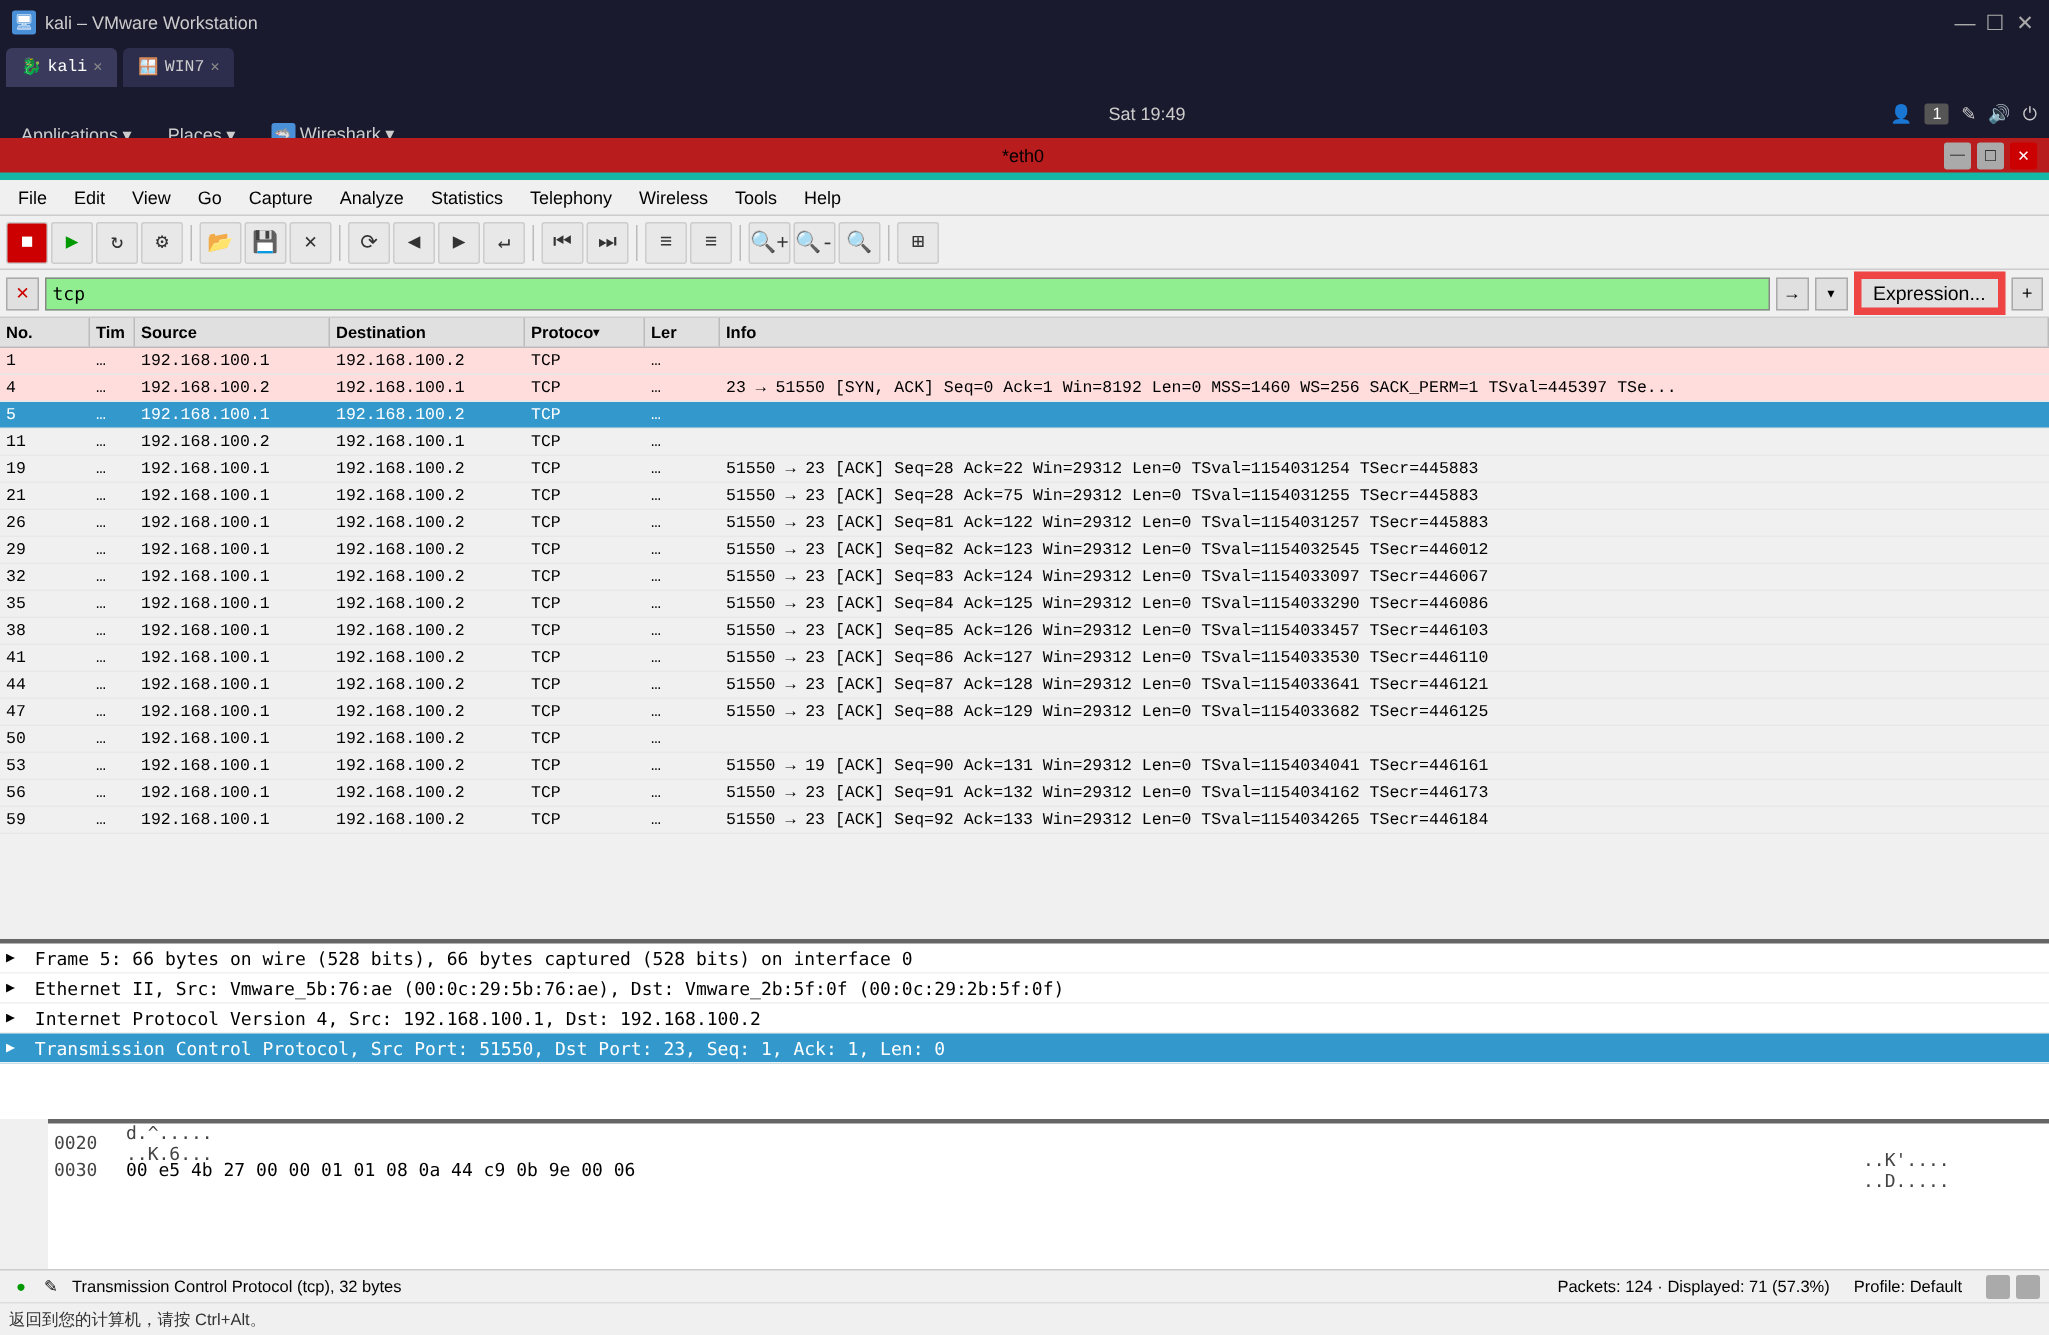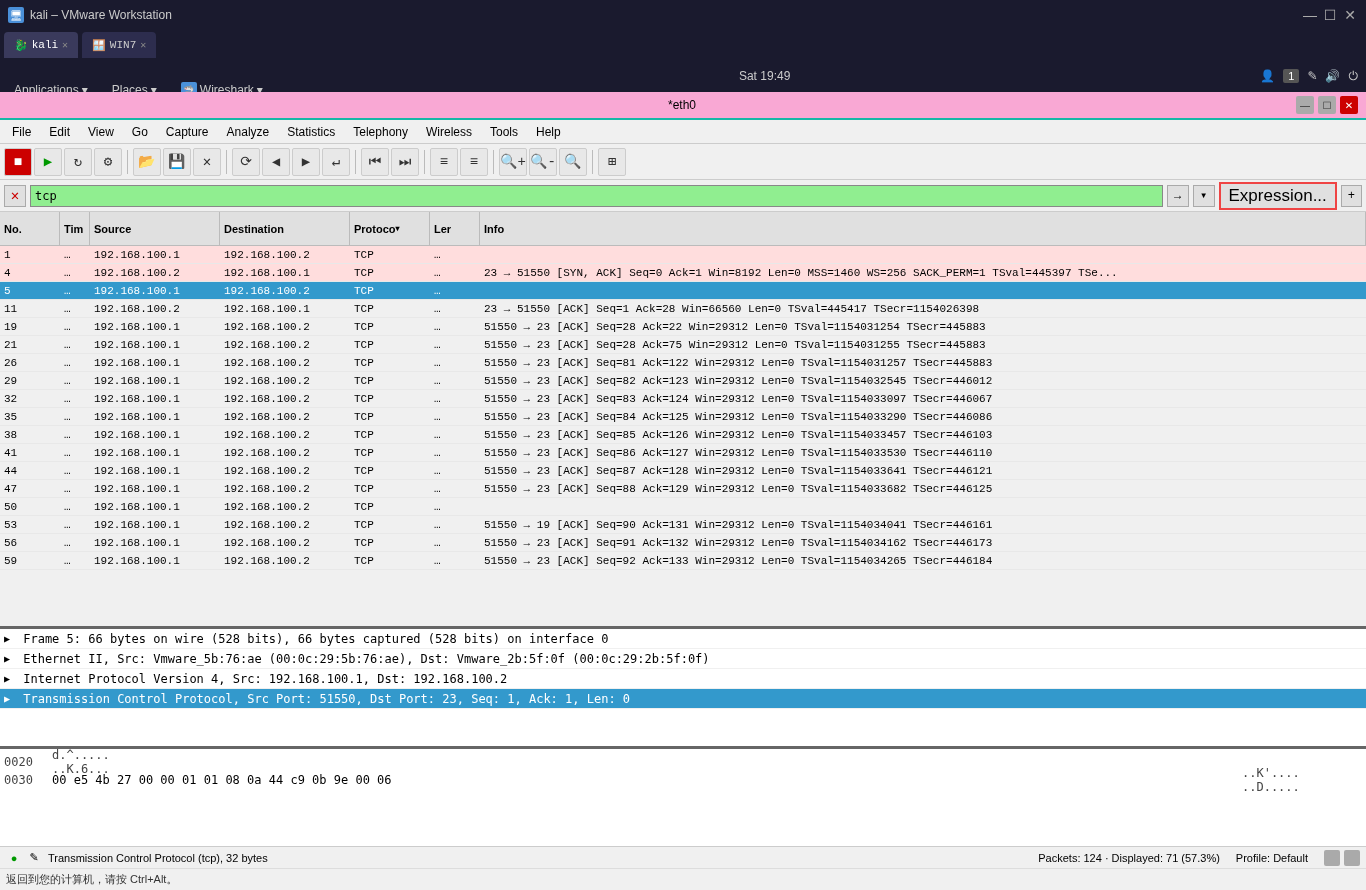--- a/index.html
+++ b/index.html
@@ -52,40 +52,40 @@
       height: 32px;
       display: flex;
       align-items: center;
       justify-content: space-between;
       padding: 0 8px;
       color: #ccc;
       font-family: Arial, sans-serif;
       font-size: 12px;
     }
     .kali-panel-left { display: flex; gap: 12px; align-items: center; }
-    .kali-menu-item { cursor: pointer; display: flex; align-items: center; gap: 3px; padding: 2px 6px; border-radius: 3px; margin-top: 28px; }
+    .kali-menu-item { cursor: pointer; display: flex; gap: 3px; padding: 2px 6px; border-radius: 3px; margin-top: 28px; }
     .kali-panel-right { display: flex; align-items: center; gap: 8px; }
 
     
     .ws-window {
       background: #f0f0f0;
       height: calc(890px - 62px - 30px);
       display: flex;
       flex-direction: column;
     }
 
     
     .ws-title {
-      background: #f9a8d4;
+      background: #b91c1c;
       height: 28px;
       display: flex;
       align-items: center;
       justify-content: center;
       padding: 0 8px;
-      border-bottom: 2px solid #14b8a6;
+      border-bottom: 5px solid #14b8a6;
       font-family: Arial, sans-serif;
       font-size: 12px;
     }
     .ws-title-text { flex: 1; text-align: center; }
     .ws-title-controls { display: flex; gap: 4px; }
     .ws-ctrl-btn { width: 18px; height: 18px; background: #aaa; border-radius: 2px; display: flex; align-items: center; justify-content: center; cursor: pointer; font-size: 10px; color: #333; }
 
     
     .menu-bar {
       background: #f0f0f0;
@@ -152,43 +152,43 @@
       align-items: center;
       justify-content: center;
       background: #e0e0e0;
       border: 1px solid #aaa;
       cursor: pointer;
       font-size: 12px;
     }
     .filter-expr-btn {
       padding: 2px 8px;
       background: #e0e0e0;
-      border: 2px solid #ef4444;
+      border: 5px solid #ef4444;
       cursor: pointer;
-      font-size: 17px;
+      font-size: 13px;
       font-family: Arial, sans-serif;
     }
 
     
     .packet-list-container {
       flex: 1;
       overflow: hidden;
       display: flex;
       flex-direction: column;
       min-height: 0;
     }
     .packet-list-header {
       display: grid;
       grid-template-columns: 60px 30px 130px 130px 80px 50px 1fr;
       background: #e0e0e0;
       border-bottom: 1px solid #bbb;
       font-family: Arial, sans-serif;
       font-size: 11px;
       font-weight: bold;
-      height: 34px;
+      height: 20px;
       align-items: center;
     }
     .header-cell {
       padding: 0 4px;
       border-right: 1px solid #bbb;
       overflow: hidden;
       white-space: nowrap;
       height: 100%;
       display: flex;
       align-items: center;
@@ -234,20 +234,21 @@
 
     
     .hex-area {
       height: 100px;
       background: white;
       border-top: 3px solid #666;
       display: flex;
       font-family: monospace;
       font-size: 12px;
       overflow: hidden;
+      margin-left: 32px;
     }
     .hex-content {
       flex: 1;
       padding: 4px;
       overflow: auto;
     }
     .hex-row {
       display: flex;
       gap: 8px;
       height: 18px;
@@ -444,21 +445,20 @@
     <div class="packet-cell">TCP</div>
     <div class="packet-cell">…</div>
   </div>
         <div class="packet-row">
     <div class="packet-cell">11</div>
     <div class="packet-cell">…</div>
     <div class="packet-cell">192.168.100.2</div>
     <div class="packet-cell">192.168.100.1</div>
     <div class="packet-cell">TCP</div>
     <div class="packet-cell">…</div>
-    <div class="packet-cell">23 → 51550  [ACK] Seq=1 Ack=28 Win=66560 Len=0 TSval=445417 TSecr=1154026398</div>
   </div>
         <div class="packet-row">
     <div class="packet-cell">19</div>
     <div class="packet-cell">…</div>
     <div class="packet-cell">192.168.100.1</div>
     <div class="packet-cell">192.168.100.2</div>
     <div class="packet-cell">TCP</div>
     <div class="packet-cell">…</div>
     <div class="packet-cell">51550 → 23  [ACK] Seq=28 Ack=22 Win=29312 Len=0 TSval=1154031254 TSecr=445883</div>
   </div>

